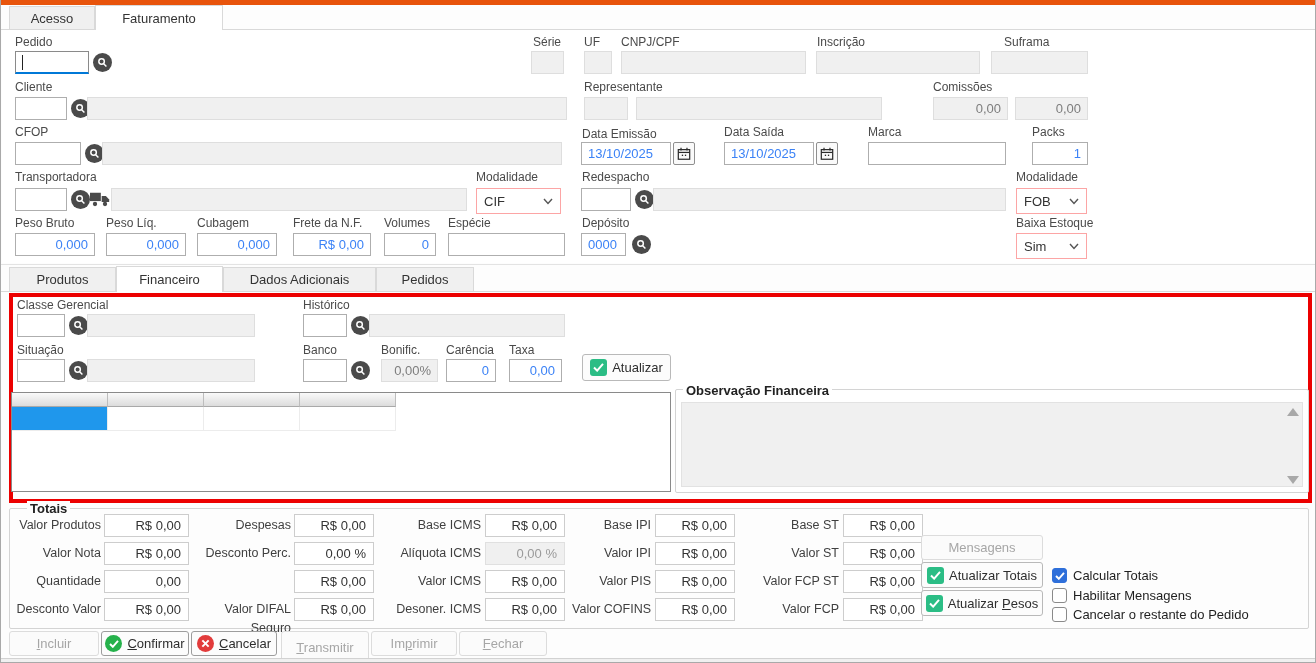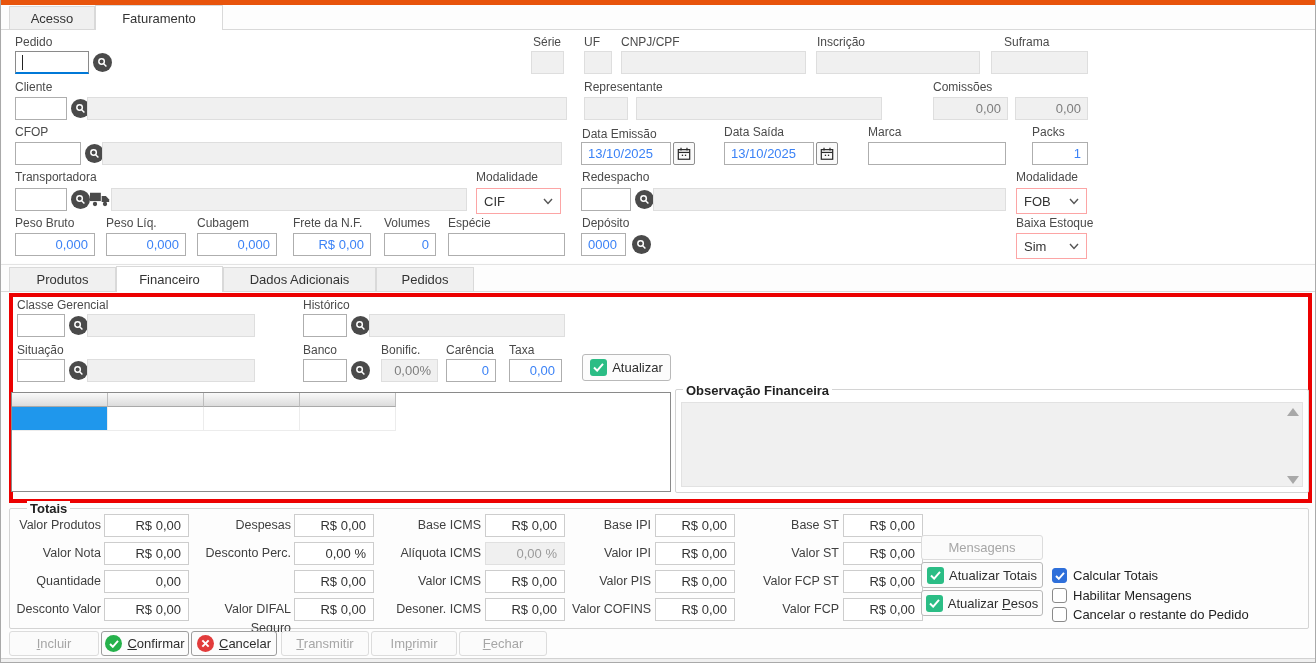--- a/index.html
+++ b/index.html
@@ -371,19 +371,19 @@
         </svg></span>
     <span><u>C</u><span>onfirmar</span></span>
   </div>
   <div class="btn" style="left:190px;top:631px;width:86px;height:25px;border-color:#9d9d9d;">
     <span class="circ" style="background:#E23B3B;"><svg width="9" height="9" viewBox="0 0 10 10">
           <line x1="1.5" y1="1.5" x2="8.5" y2="8.5" stroke="#fff" stroke-width="2.2"></line>
           <line x1="8.5" y1="1.5" x2="1.5" y2="8.5" stroke="#fff" stroke-width="2.2"></line>
         </svg></span>
     <span><u>C</u><span>ancelar</span></span>
   </div>
-  <div class="btn disabled" style="left:280px;top:631px;width:88px;height:25px;"><span><u>T</u><span>ransmitir</span></span></div>
+  <div class="btn disabled" style="left:280px;top:631px;width:88px;height:32px;"><span><u>T</u><span>ransmitir</span></span></div>
   <div class="btn disabled" style="left:370px;top:631px;width:86px;height:25px;"><span><span>Im</span><u>p</u><span>rimir</span></span></div>
   <div class="btn disabled" style="left:458px;top:631px;width:88px;height:25px;"><span><u>F</u><span>echar</span></span></div>
 
   <div class="abs" style="left:0;top:658px;width:1316px;height:5px;background:#f0f0f0;border-top:1px solid #d2d2d2;box-sizing:border-box;"></div>
 
 </div>
 
 </body></html>

